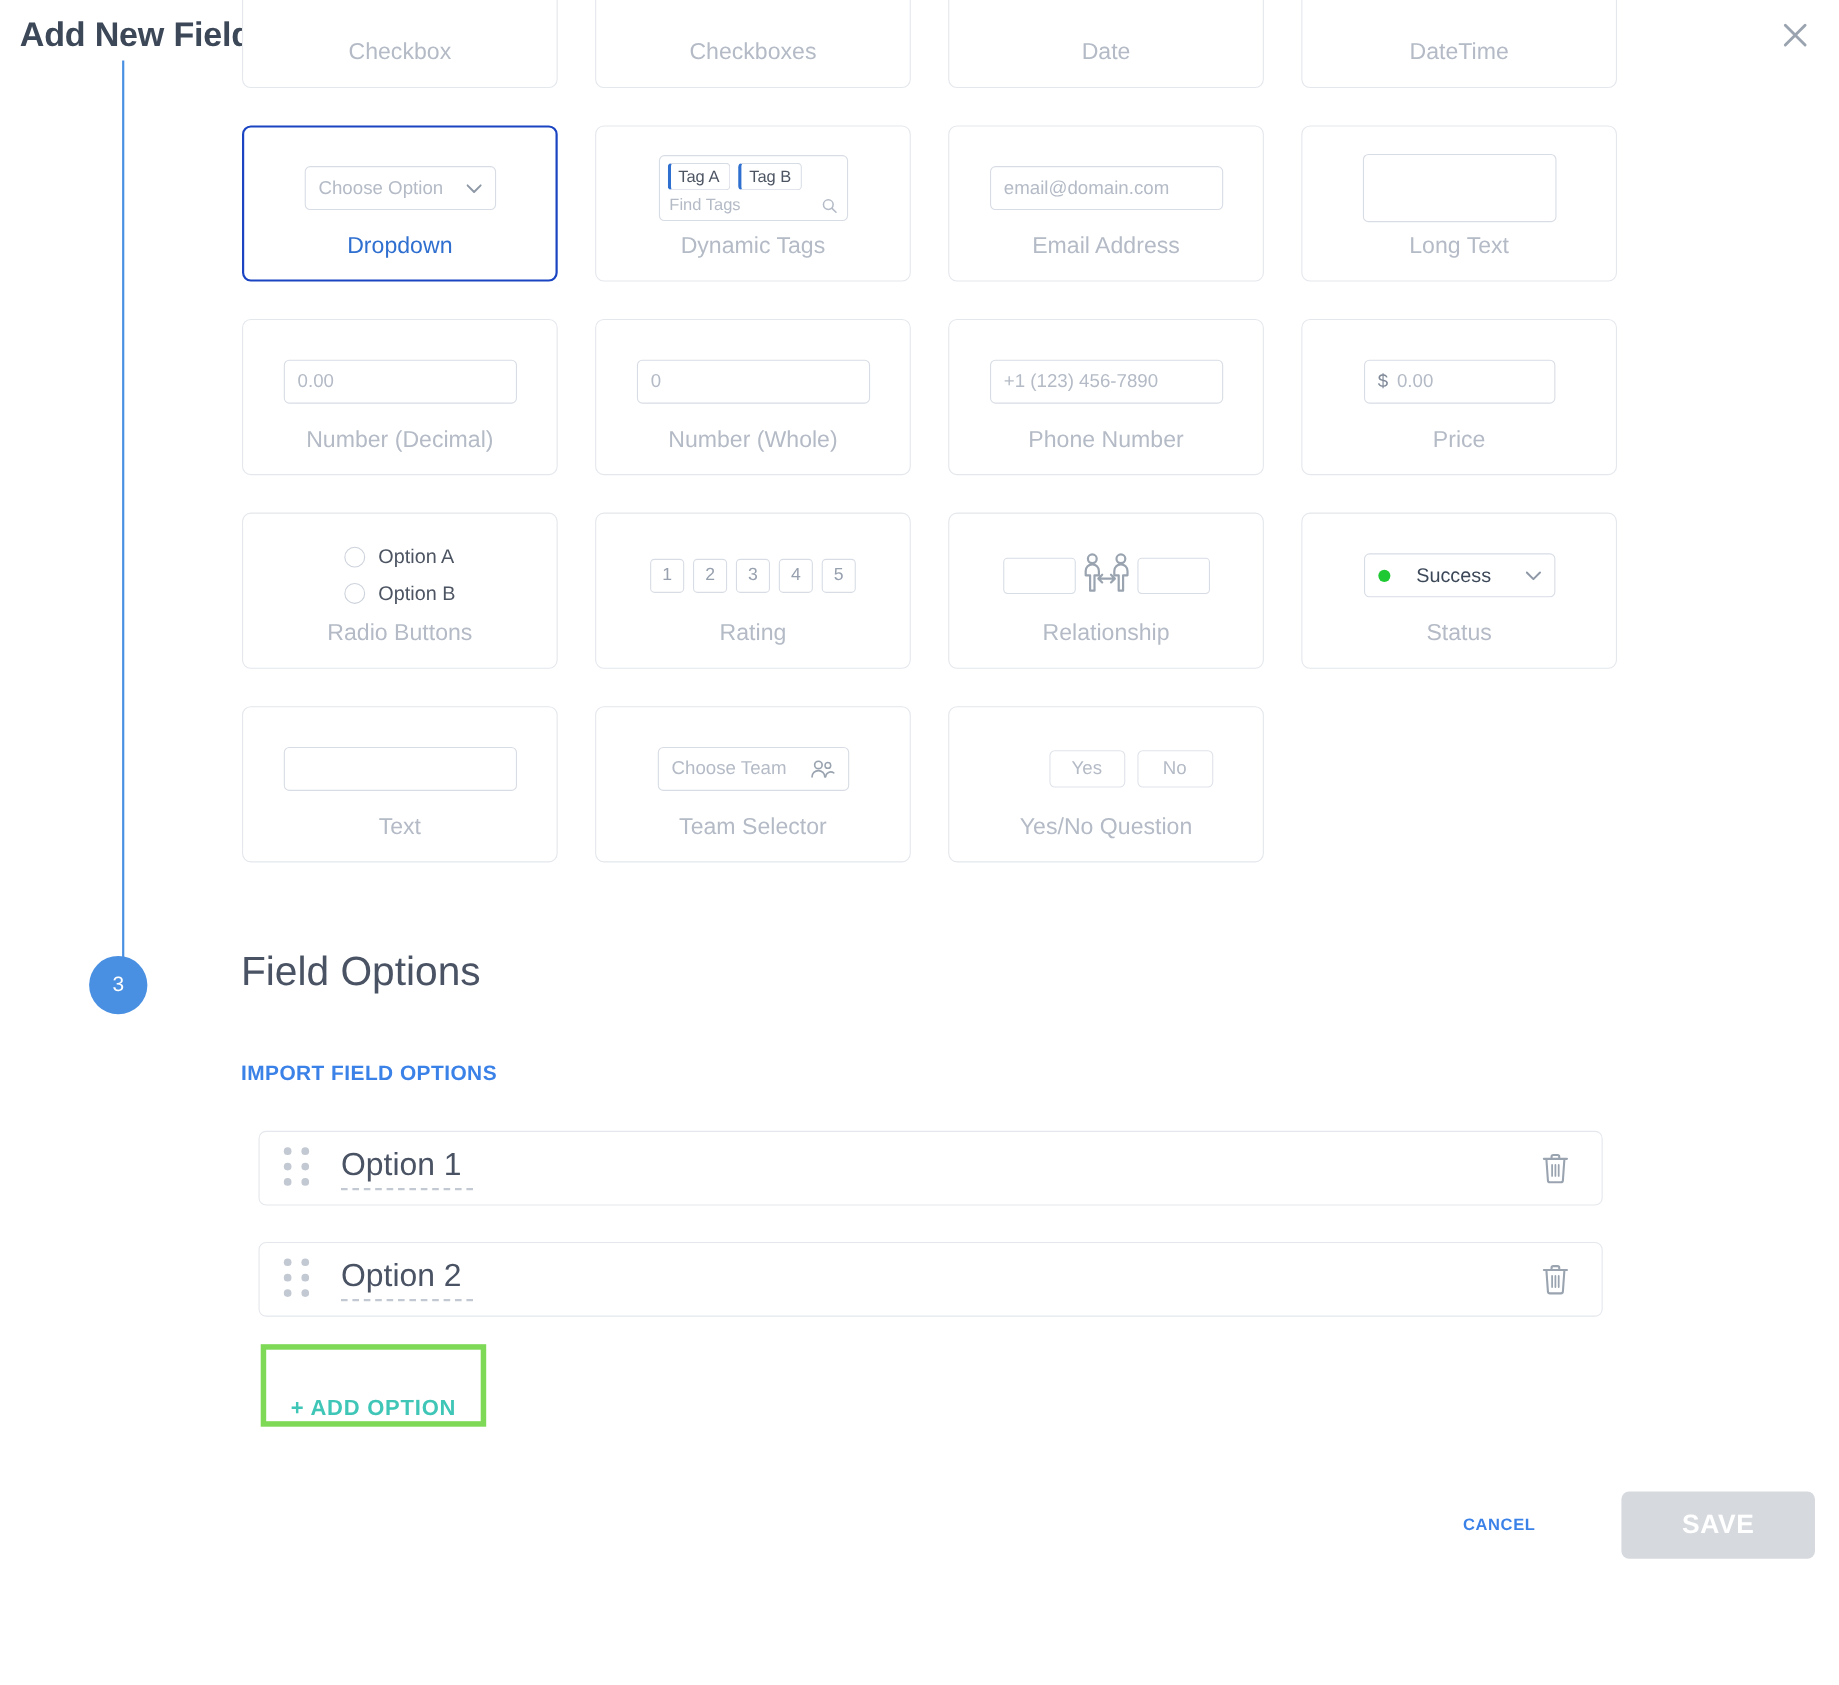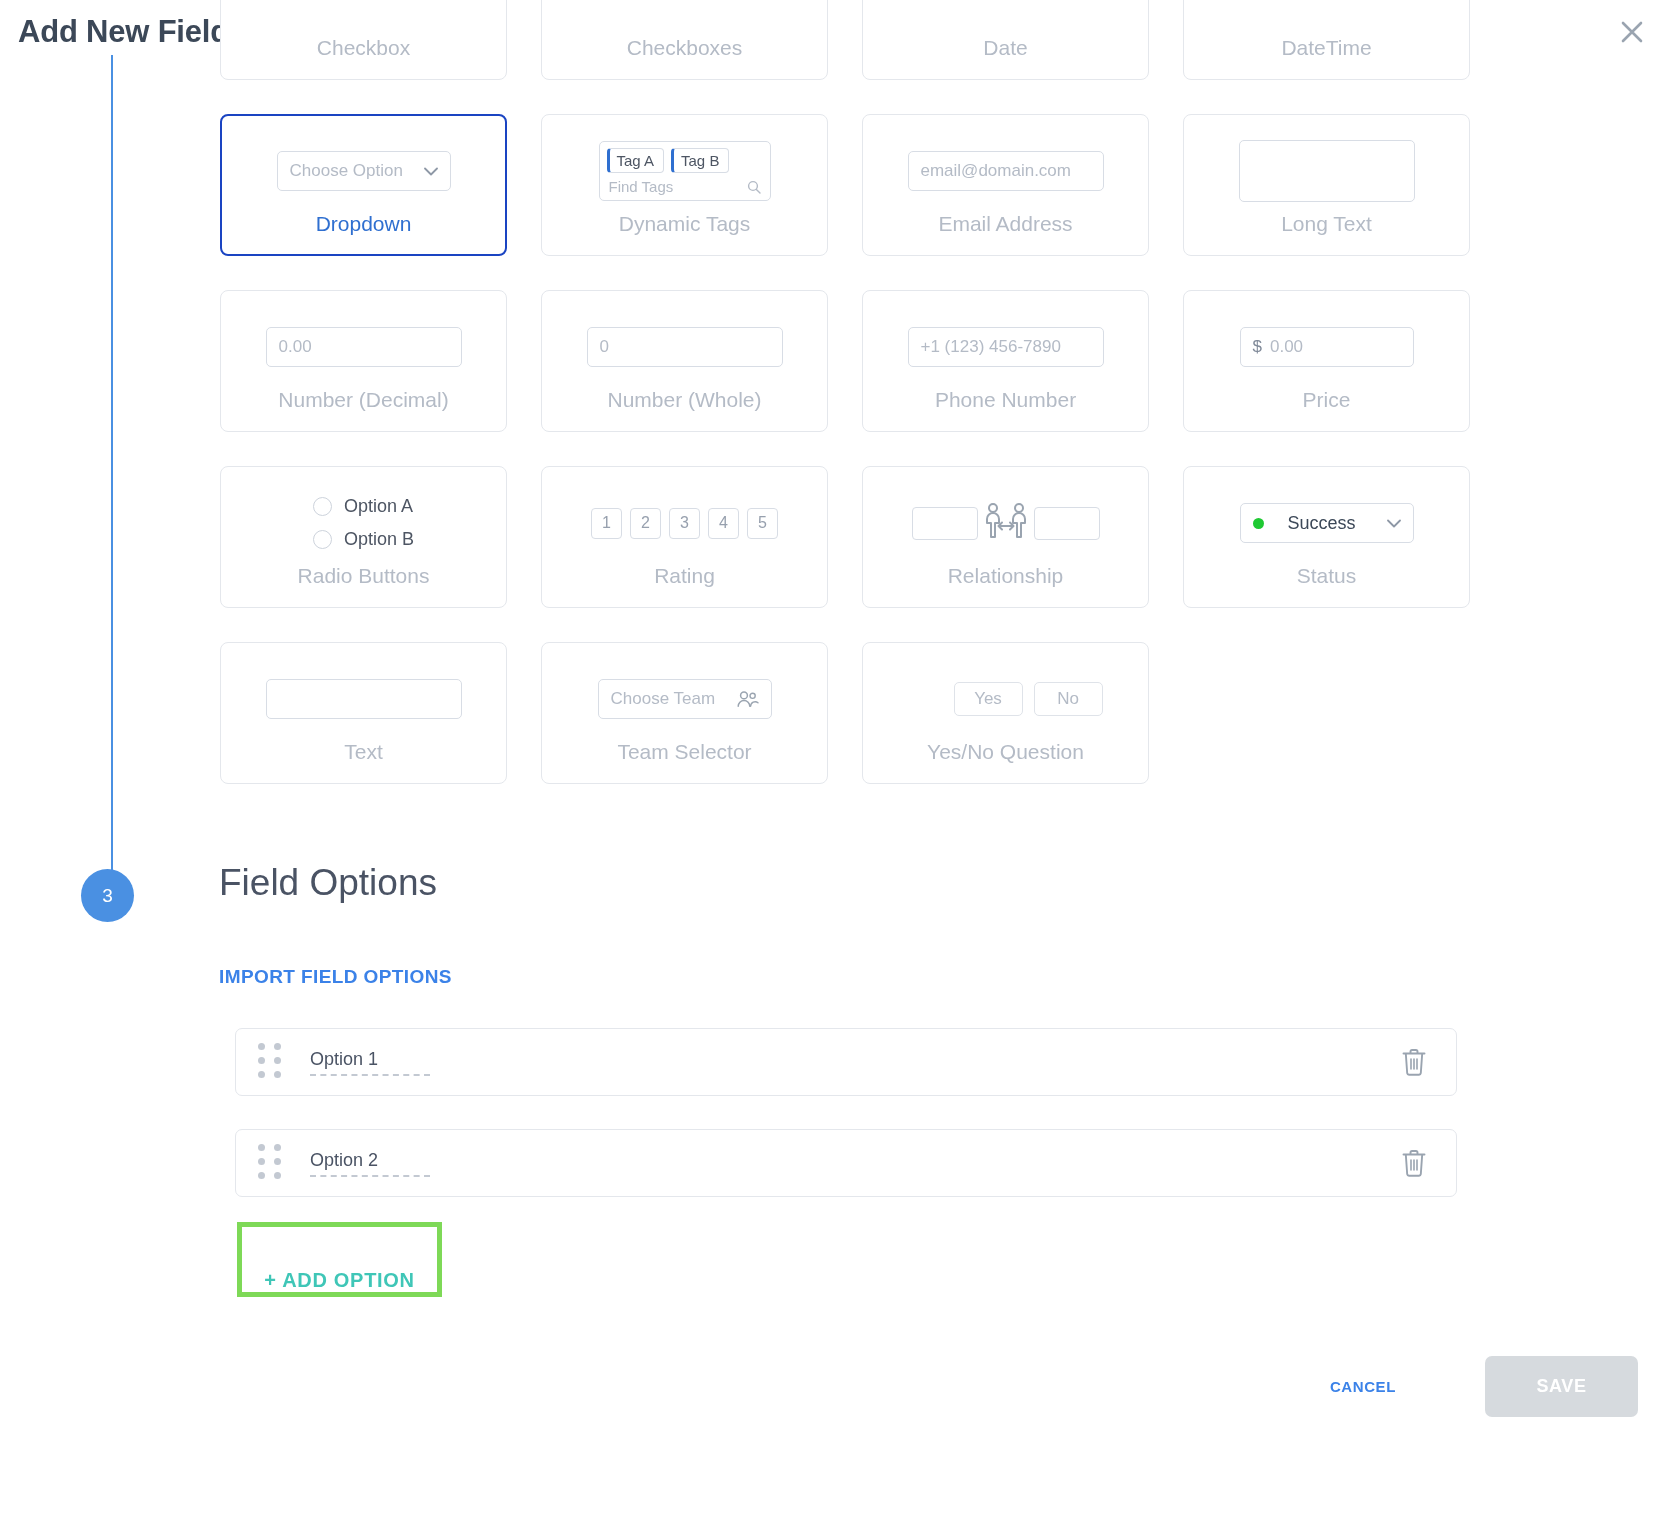--- a/index.html
+++ b/index.html
@@ -115,21 +115,21 @@
     border-radius: 5px;
     height: 40px;
     display: flex;
     align-items: center;
     padding: 0 12px;
     font-size: 17px;
     color: #b4bbc6;
     background: #fff;
   }
   .w174 { width: 174px; }
-  .w176 { width: 196px; }
+  .w176 { width: 212px; }
   .mini-input.select { justify-content: space-between; }
   .chev {
     width: 14px; height: 9px; flex: 0 0 auto;
   }
   .long-text-box {
     width: 176px; height: 62px;
     border: 1px solid #d8dde5; border-radius: 5px; background:#fff;
   }
   .tags-box {
     width: 172px;
@@ -241,21 +241,21 @@
   }
   .drag-handle i {
     width: 7px; height: 7px; border-radius: 50%;
     background: #c3c9d2; display: block;
   }
   .option-text-wrap {
     margin-left: 18px;
     flex: 1;
   }
   .option-text {
-    font-size: 18px;
+    font-size: 29px;
     color: #4a5364;
     padding-bottom: 4px;
   }
   .option-underline {
     width: 120px;
     height: 1px;
     border-bottom: 2px dashed #c3c9d2;
   }
   .trash-btn {
     width: 56px; height: 56px;
@@ -292,29 +292,29 @@
     font-weight: 700;
     color: #3b82e8;
     letter-spacing: 0.6px;
     padding: 12px 16px;
     cursor: pointer;
     background: none; border: none;
     font-family: "Liberation Sans", sans-serif;
   }
   .save-btn {
     position: absolute;
-    right: 34px;
+    right: 22px;
     top: 1356px;
-    width: 153px;
+    width: 176px;
     height: 61px;
     border: none;
     border-radius: 7px;
     background: #d6dade;
     color: #ffffff;
-    font-size: 18px;
+    font-size: 24px;
     font-weight: 700;
     letter-spacing: 0.6px;
     cursor: default;
     font-family: "Liberation Sans", sans-serif;
   }
 </style>
 </head>
 <body>
 
 <div class="modal">

